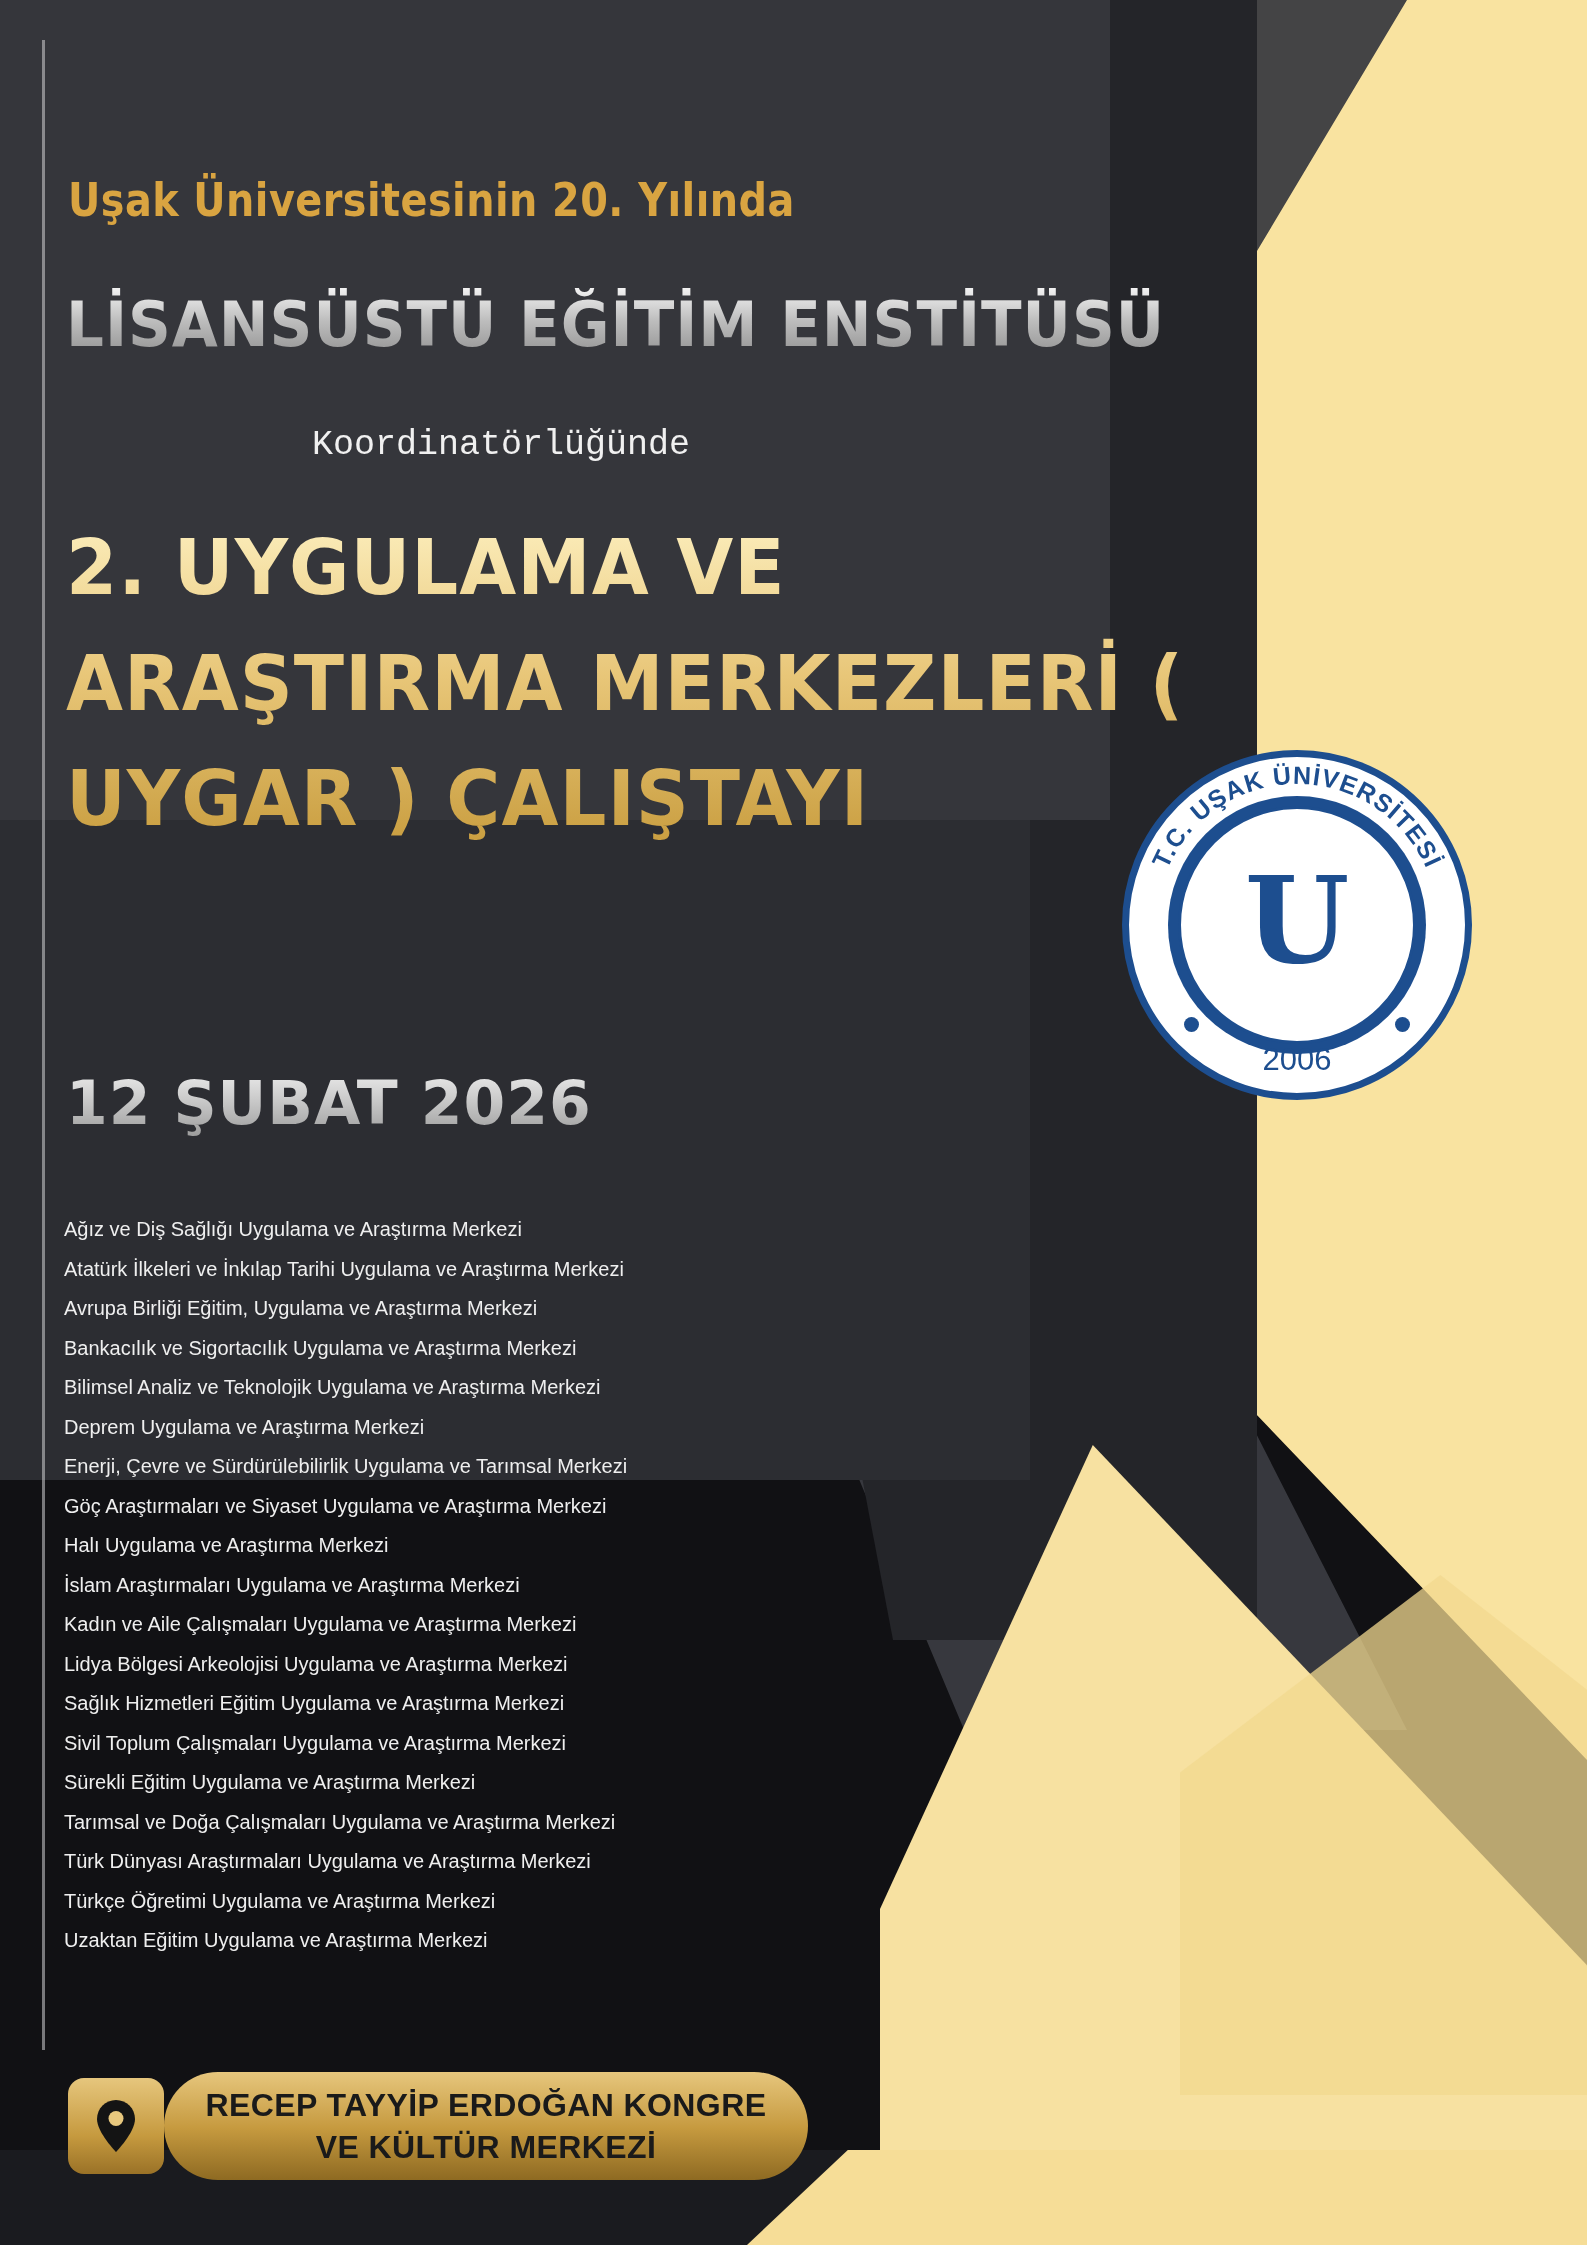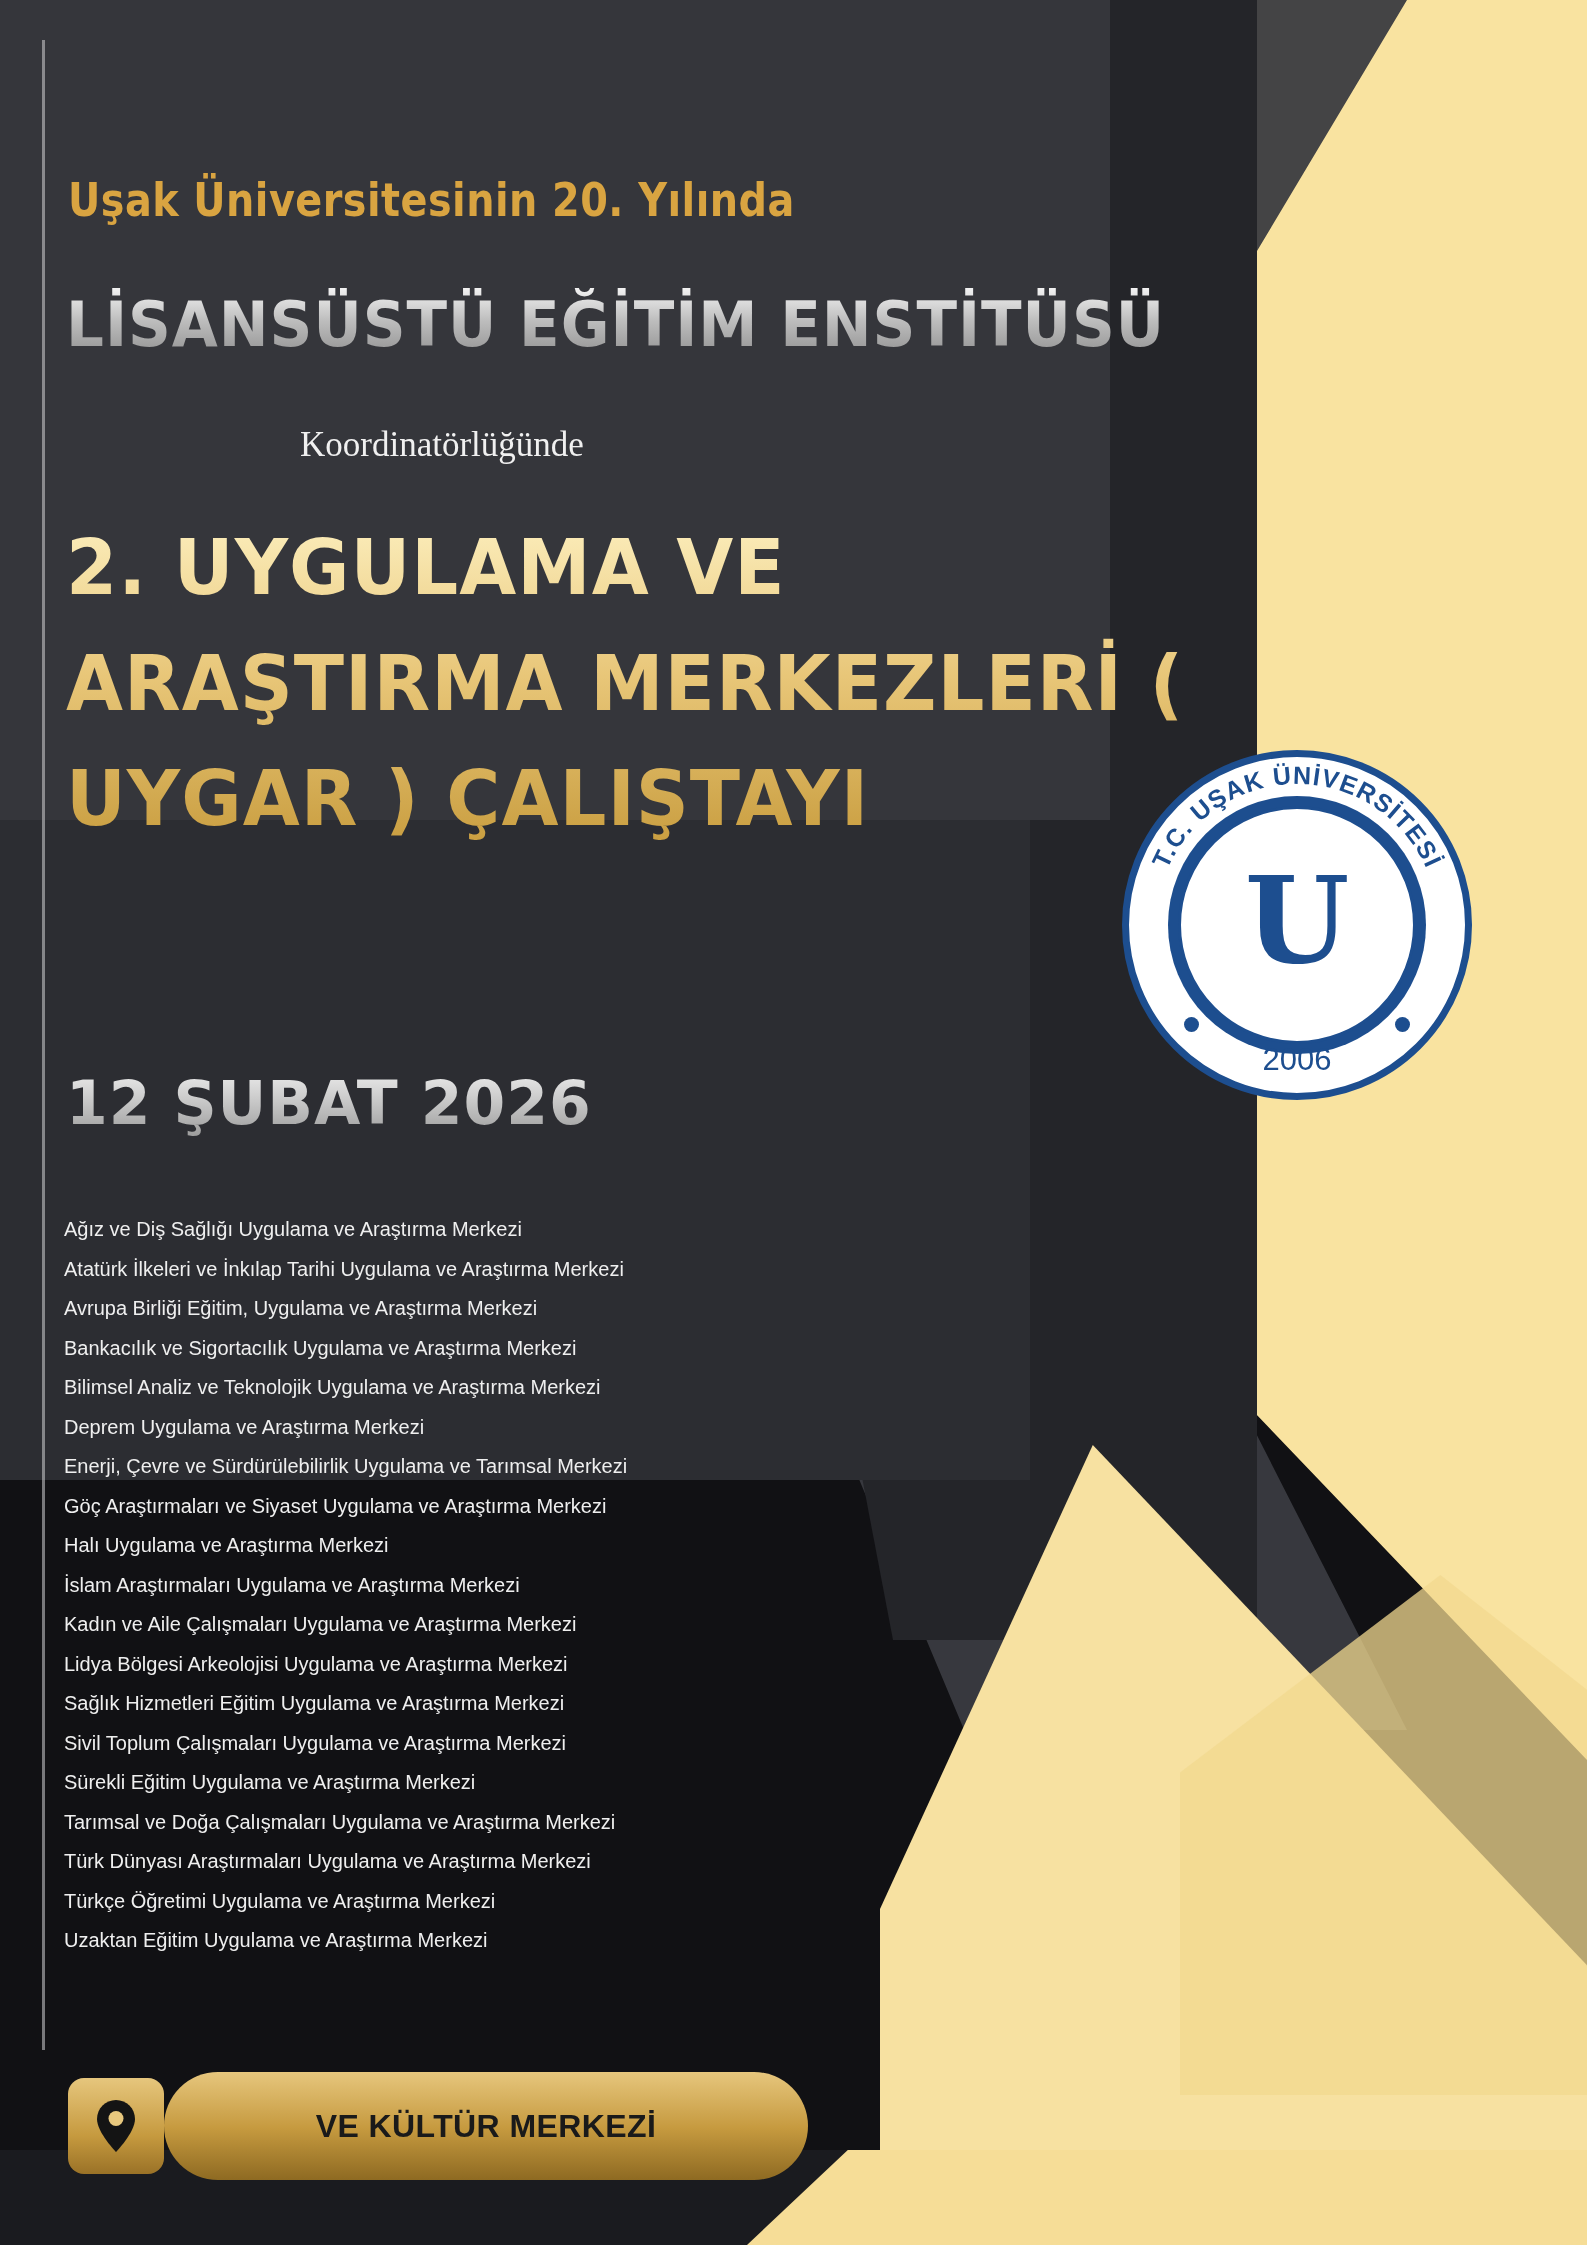--- a/index.html
+++ b/index.html
@@ -140,25 +140,25 @@
     font-family: "DejaVu Sans", sans-serif;
     background: linear-gradient(180deg, #f2f2f2 0%, #bdbdbd 45%, #8d8d8d 100%);
     -webkit-background-clip: text;
     background-clip: text;
     color: transparent;
     transform: scaleX(.96);
     transform-origin: left center;
   }
   .line-3 {
     position: absolute;
-    left: 300px;
+    left: 312px;
     top: 425px;
     font-size: 35px;
     color: #f0f0f0;
-    font-family: Liberation Serif, serif;
+    font-family: Liberation Mono, monospace;
   }
   .title-big {
     position: absolute;
     left: 66px;
     top: 510px;
     width: 1280px;
     font-size: 76px;
     line-height: 1.52;
     font-weight: bold;
     letter-spacing: 1px;
@@ -379,18 +379,19 @@
     </div>
 
     <div class="venue">
       <div class="pin">
         <svg width="46" height="56" viewBox="0 0 46 56" aria-hidden="true">
           <path d="M23 2C12.5 2 4 10.5 4 21c0 13.5 19 33 19 33s19-19.5 19-33C42 10.5 33.5 2 23 2z" fill="#141414"></path>
           <circle cx="23" cy="20.5" r="7.5" fill="#e8c87e"></circle>
         </svg>
       </div>
       <div class="venue-pill">
+        <div class="l1">RECEP TAYYİP ERDOĞAN KONGRE</div>
         <div class="l2">VE KÜLTÜR MERKEZİ</div>
       </div>
     </div>
 
   </div>
 </div>
 
 </body></html>

